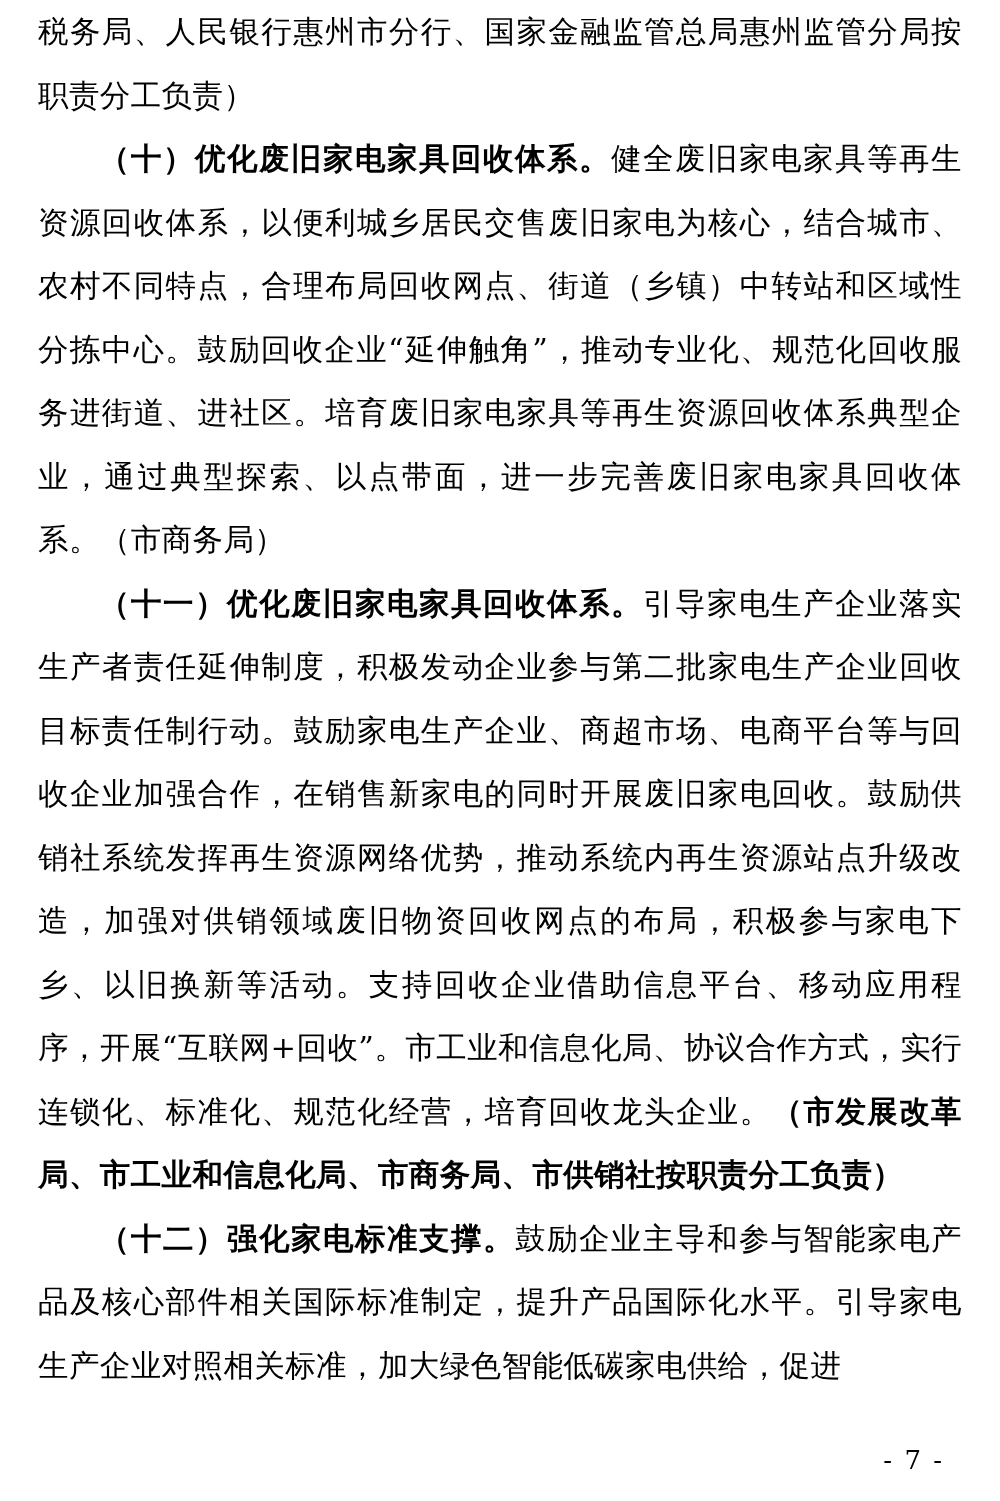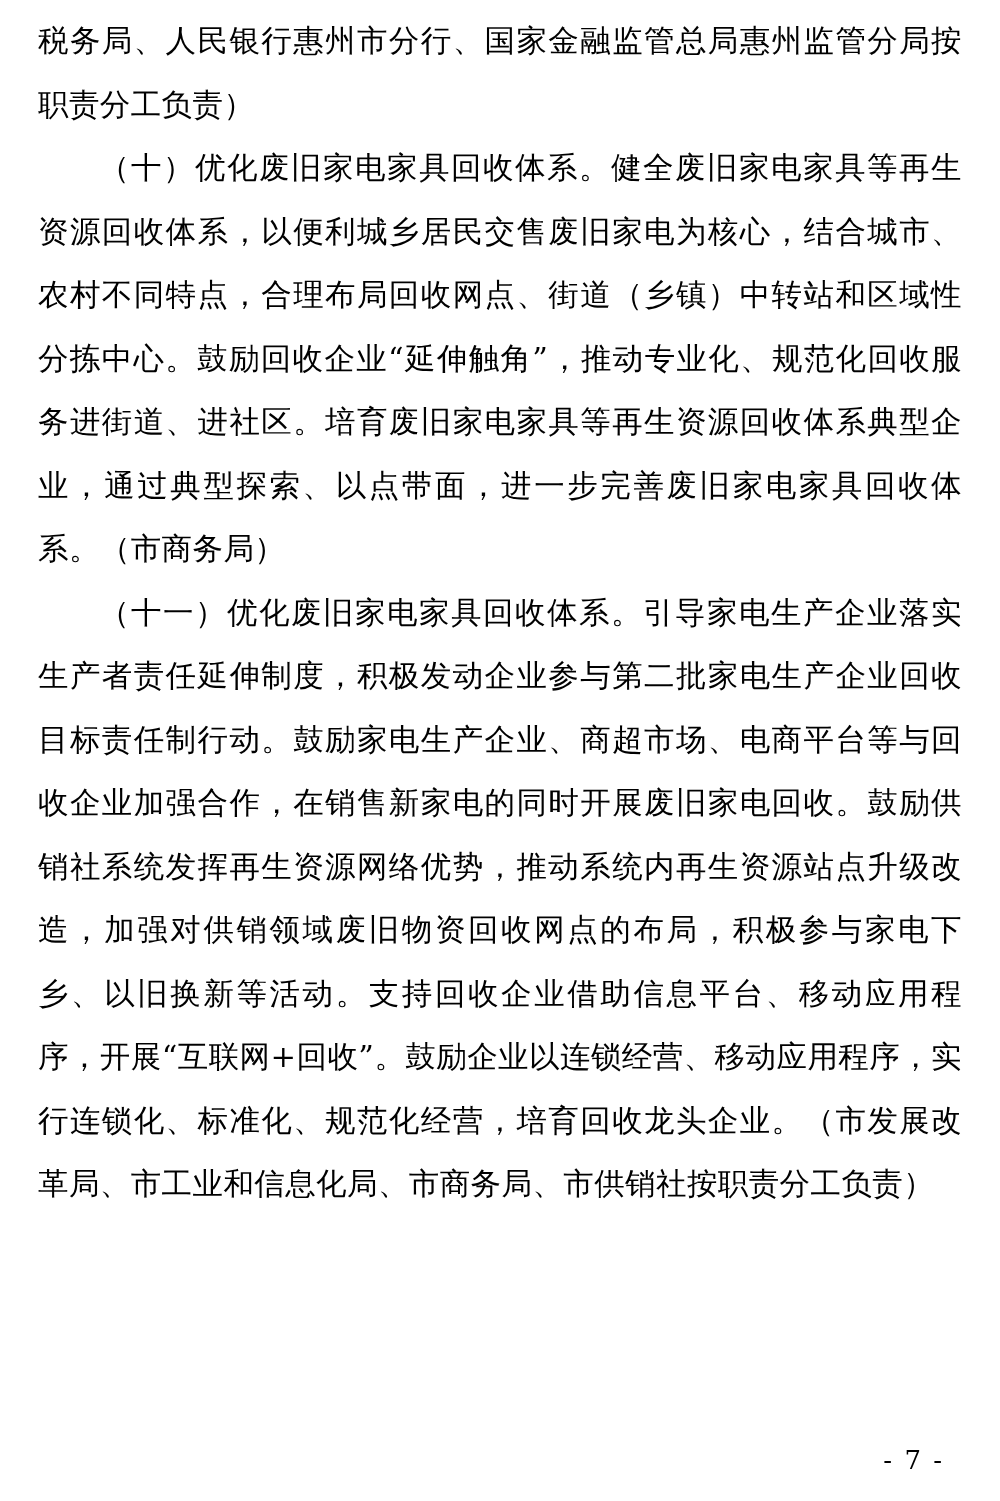--- a/index.html
+++ b/index.html
@@ -6,41 +6,41 @@
     margin: 0;
     padding: 0;
     background: #ffffff;
   }
   .page {
     position: relative;
     width: 1000px;
     height: 1501px;
     background: #ffffff;
     box-sizing: border-box;
-    padding: 9px 38px;
+    padding: 0 38px;
     font-family: "DejaVu Serif", "Liberation Serif", serif;
     color: #000000;
     overflow: hidden;
   }
   .body-text {
     font-size: 30.5px;
     line-height: 63.5px;
     text-align: justify;
     text-justify: inter-ideograph;
     letter-spacing: 0.4px;
   }
   p {
     margin: 0;
   }
   p.indent {
     text-indent: 2em;
   }
   
   .lead {
-    font-weight: normal;
+    font-weight: bold;
   }
   .page-number {
     position: absolute;
     bottom: 26px;
     right: 56px;
     font-size: 26px;
     font-family: "DejaVu Serif", "Liberation Serif", serif;
     letter-spacing: 2px;
   }
 </style>
@@ -48,20 +48,21 @@
 <body>
 
 <div class="page">
 
   <div class="body-text">
 
     <p class="para"><span>税务局、人民银行惠州市分行、国家金融监管总局惠州监管分局按职责分工负责）</span></p>
 
     <p class="para indent"><span class="lead">（十）优化废旧家电家具回收体系。</span><span>健全废旧家电家具等再生资源回收体系，以便利城乡居民交售废旧家电为核心，结合城市、农村不同特点，合理布局回收网点、街道（乡镇）中转站和区域性分拣中心。鼓励回收企业“延伸触角”，推动专业化、规范化回收服务进街道、进社区。培育废旧家电家具等再生资源回收体系典型企业，通过典型探索、以点带面，进一步完善废旧家电家具回收体系。（市商务局）</span></p>
 
-    <p class="para indent"><span class="lead">（十一）优化废旧家电家具回收体系。</span><span>引导家电生产企业落实生产者责任延伸制度，积极发动企业参与第二批家电生产企业回收目标责任制行动。鼓励家电生产企业、商超市场、电商平台等与回收企业加强合作，在销售新家电的同时开展废旧家电回收。鼓励供销社系统发挥再生资源网络优势，推动系统内再生资源站点升级改造，加强对供销领域废旧物资回收网点的布局，积极参与家电下乡、以旧换新等活动。支持回收企业借助信息平台、移动应用程序，开展“互联网+回收”。鼓励企业以连锁经营、移动应用程序，实行连锁化、标准化、规范化经营，培育回收龙头企业。</span><span class="lead">（市发展改革局、市工业和信息化局、市商务局、市供销社按职责分工负责）</span></p>
+    <p class="para indent"><span class="lead">（十一）优化废旧家电家具回收体系。</span><span>引导家电生产企业落实生产者责任延伸制度，积极发动企业参与第二批家电生产企业回收目标责任制行动。鼓励家电生产企业、商超市场、电商平台等与回收企业加强合作，在销售新家电的同时开展废旧家电回收。鼓励供销社系统发挥再生资源网络优势，推动系统内再生资源站点升级改造，加强对供销领域废旧物资回收网点的布局，积极参与家电下乡、以旧换新等活动。支持回收企业借助信息平台、移动应用程序，开展“互联网+回收”。市工业和信息化局、协议合作方式，实行连锁化、标准化、规范化经营，培育回收龙头企业。</span><span class="lead">（市发展改革局、市工业和信息化局、市商务局、市供销社按职责分工负责）</span></p>
 
+    <p class="para indent"><span class="lead">（十二）强化家电标准支撑。</span><span>鼓励企业主导和参与智能家电产品及核心部件相关国际标准制定，提升产品国际化水平。引导家电生产企业对照相关标准，加大绿色智能低碳家电供给，促进</span></p>
 
   </div>
 
   <div class="page-number">- 7 -</div>
 
 </div>
 
 </body></html>

